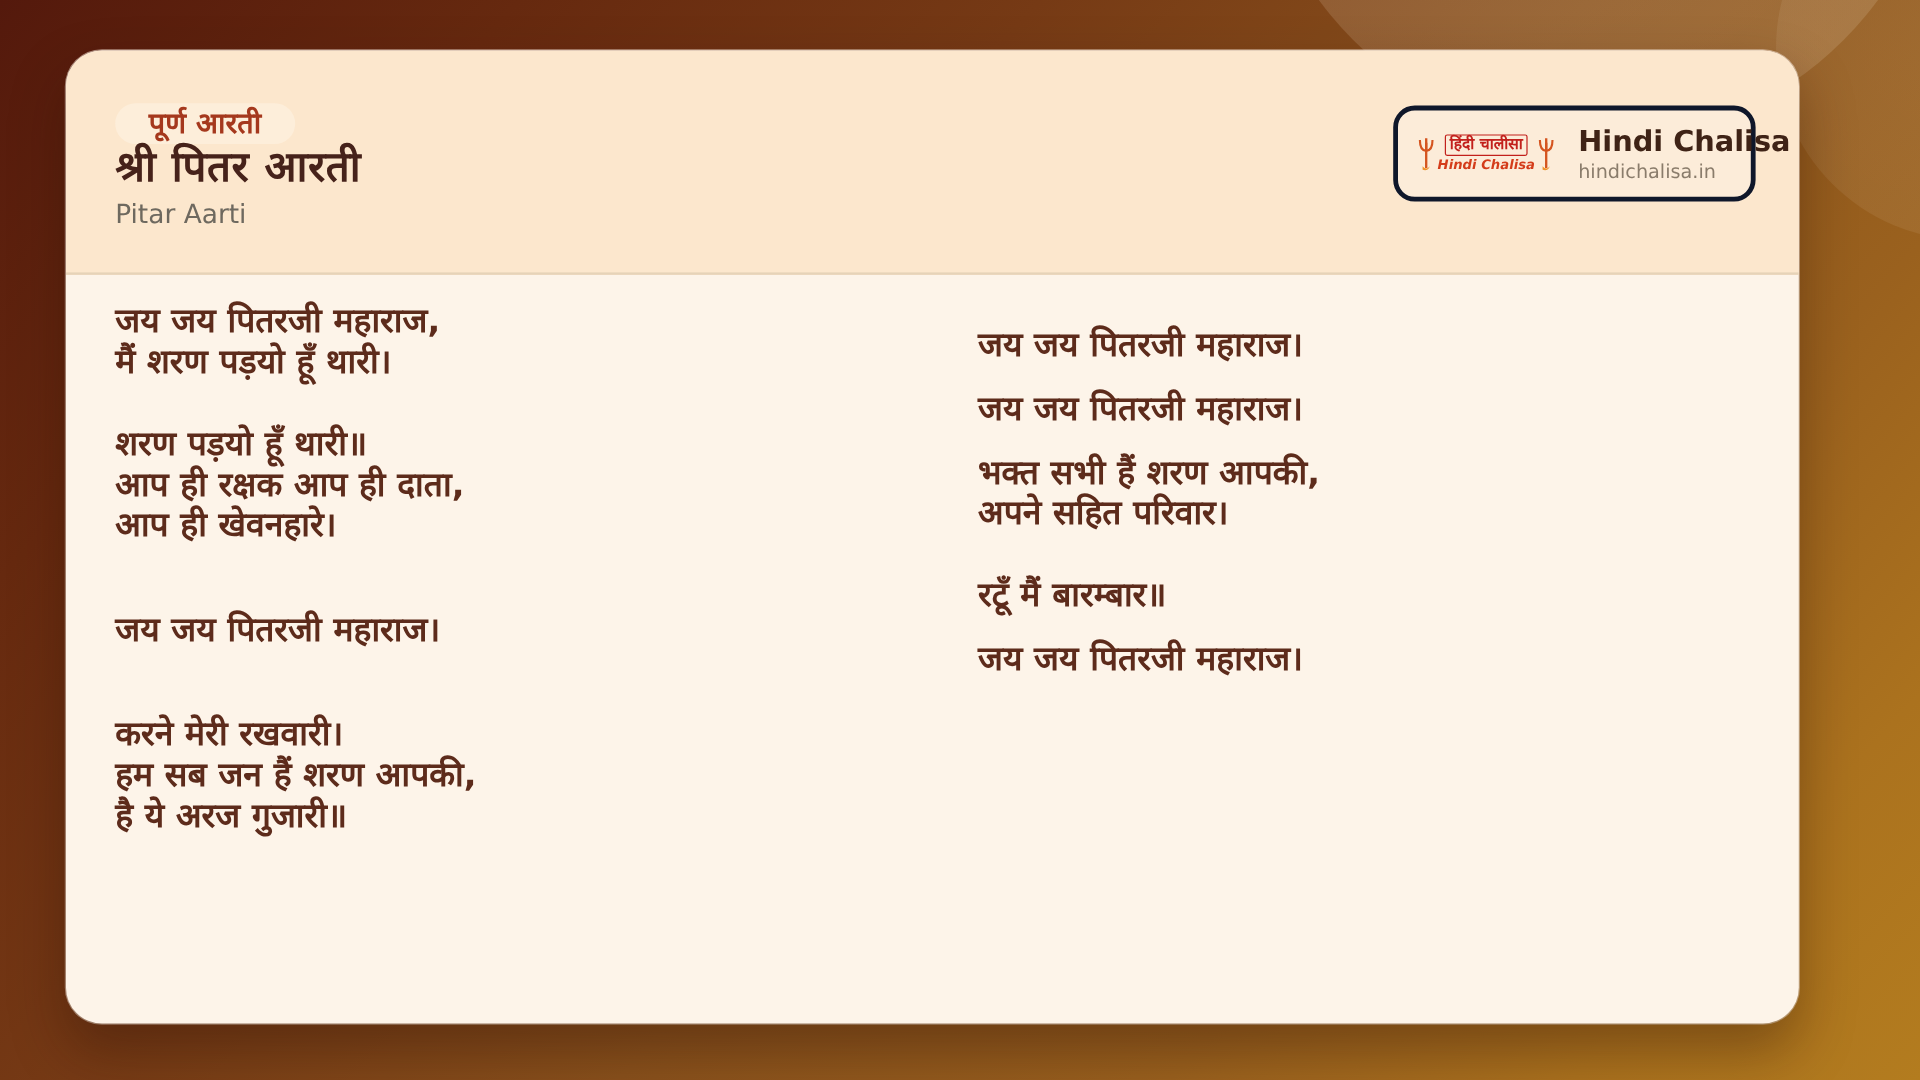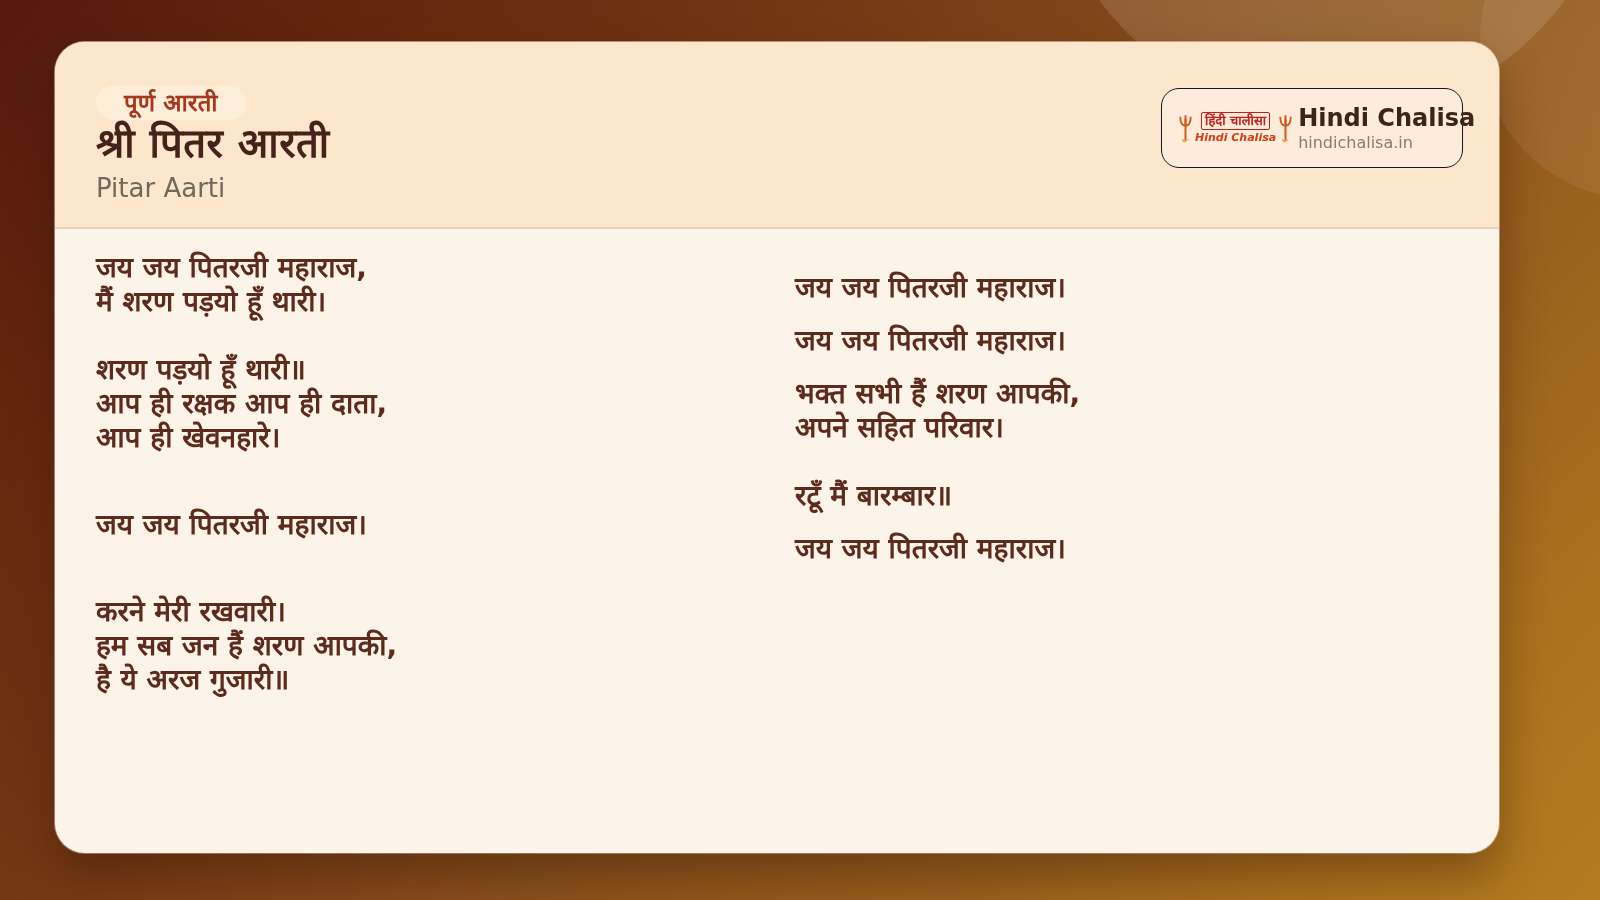--- a/index.html
+++ b/index.html
@@ -56,43 +56,43 @@
     display: inline-block;
     background: #fdeeda;
     color: #a5381d;
     font-size: 24px;
     font-weight: 700;
     line-height: 34px;
     padding: 0 28px;
     border-radius: 17px;
   }
   .title {
-    font-size: 40px;
+    font-size: 35px;
     font-weight: 700;
     color: #46221a;
     line-height: 1.17;
     margin: 0 0 6px;
     letter-spacing: 0.5px;
   }
   .subtitle {
-    font-size: 26px;
+    font-size: 22px;
     font-weight: 500;
     color: #6e695f;
   }
 
   .brand-box {
     position: absolute;
     right: 36px; top: 46px;
     width: 302px; height: 80px;
     display: flex;
     align-items: center;
-    gap: 5px;
+    gap: 19px;
     padding: 10px 12px 10px 16px;
     background: #fcecd9;
-    border: 1px solid #0f172a;
+    border: 4px solid #0f172a;
     border-radius: 18px;
     cursor: pointer;
   }
   .logo { display: flex; align-items: center; gap: 2px; flex: 0 0 auto; }
   .logo-text { display: flex; flex-direction: column; align-items: center; }
   .logo-hi {
     font-size: 13px; font-weight: 700; color: #c2201c;
     border: 1px solid #c2201c; border-radius: 2px;
     padding: 0 3px; line-height: 1.3; white-space: nowrap;
   }
@@ -101,20 +101,21 @@
     font-style: italic; white-space: nowrap; margin-top: 1px;
   }
   .trident { flex: 0 0 auto; }
   .brand-text { min-width: 0; }
   .brand-name { font-size: 24px; font-weight: 700; color: #3f2316; line-height: 1.2; white-space: nowrap; }
   .brand-domain { font-size: 16px; color: #8a7c6b; line-height: 1.2; }
 
   .verses {
     display: flex;
     padding: 22px 40px 0 41px;
+    gap: 20px;
   }
   .col { width: 699px; flex: 0 0 auto; }
   .col-right { padding-top: 20px; }
   .stanza {
     font-size: 28px;
     line-height: 34px;
     font-weight: 600;
     color: #5d2b1b;
     margin: 0 0 19px;
   }

